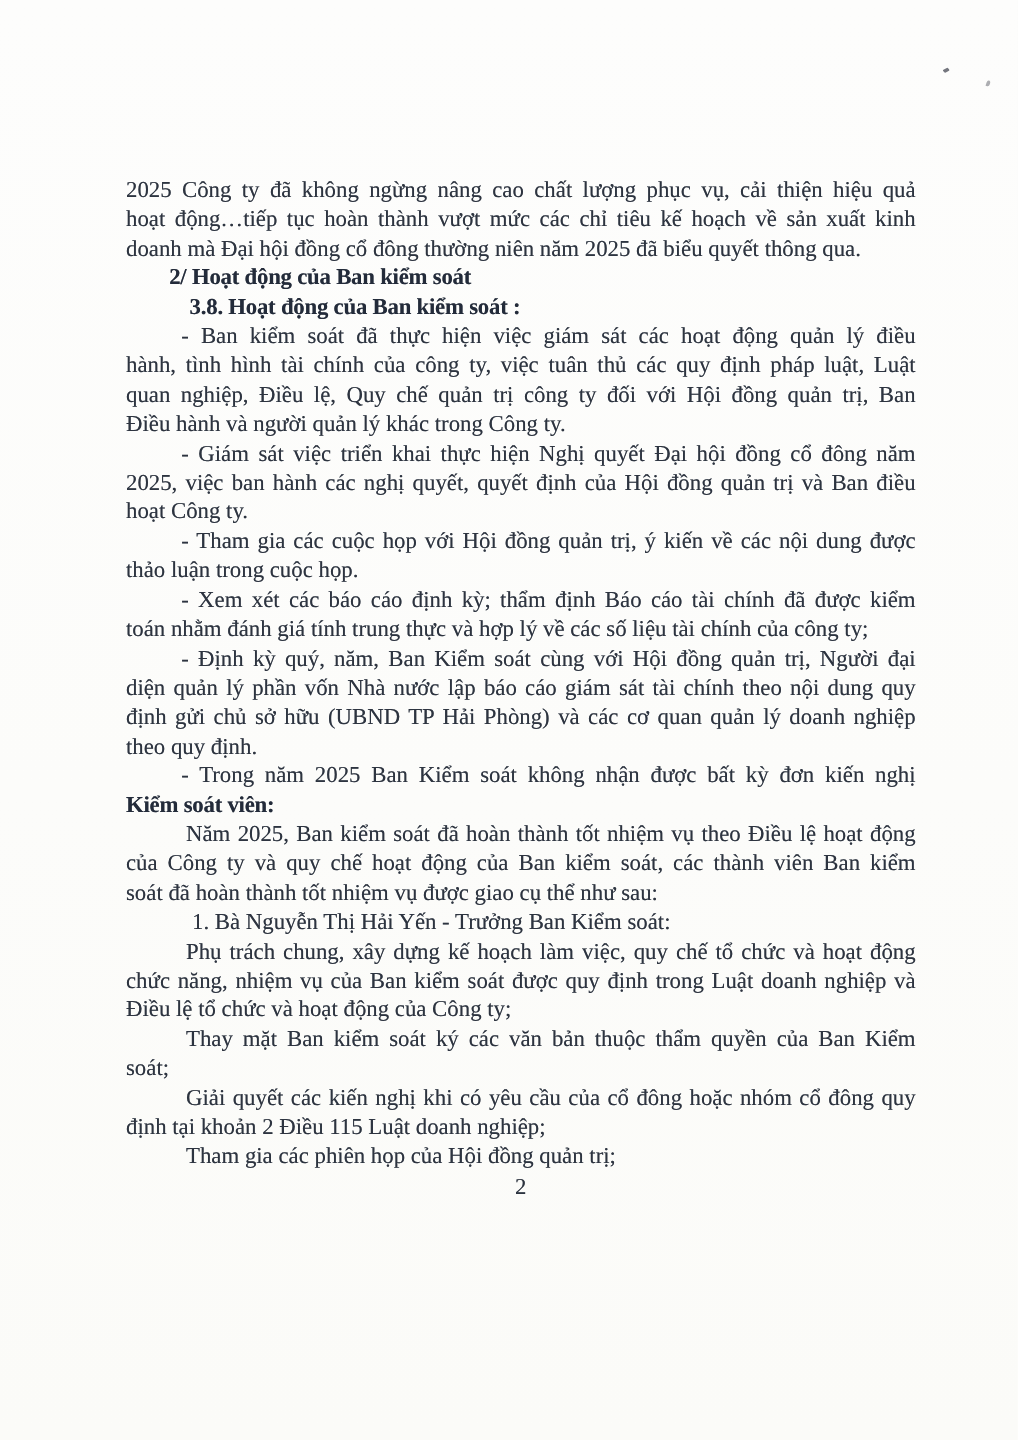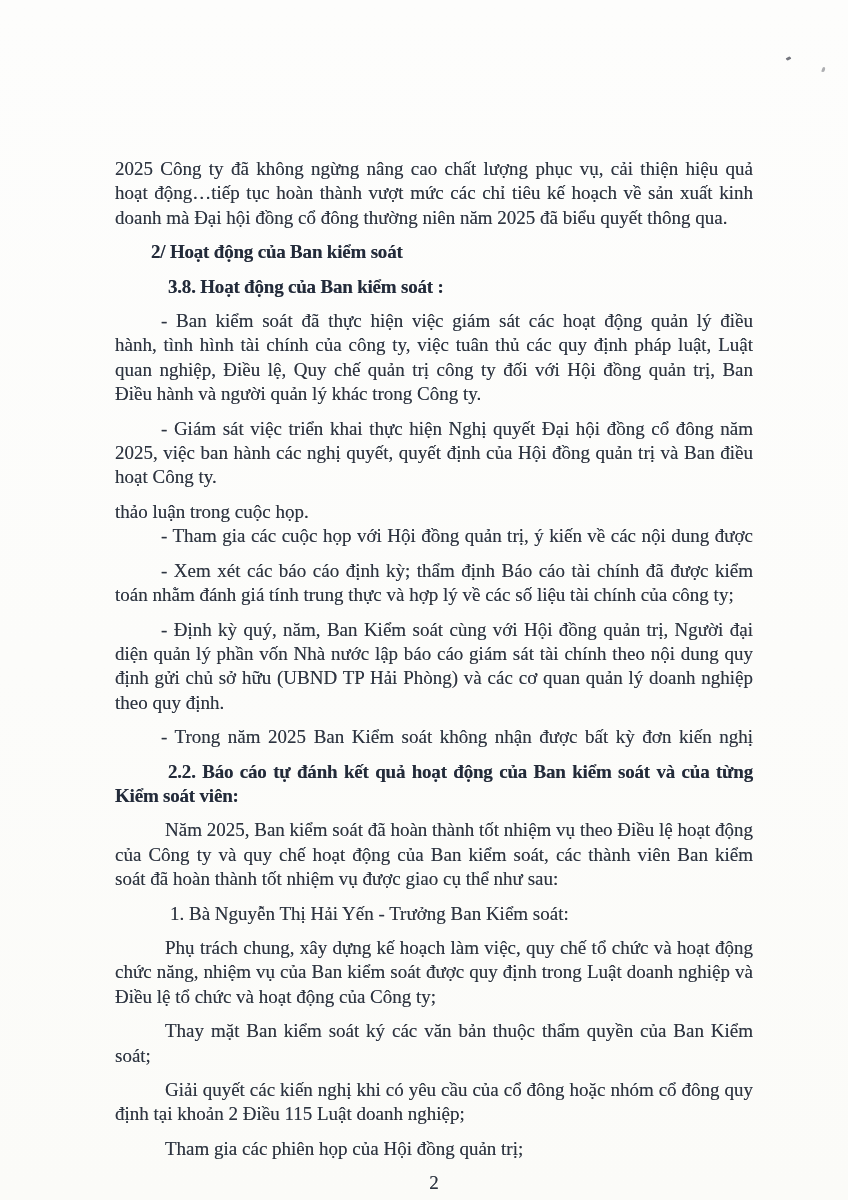--- a/index.html
+++ b/index.html
@@ -24,21 +24,21 @@
   .doc-body {
     position: absolute;
     top: 147px;
     left: 105px;
     width: 658px;
     color: #2d3440;
     font-size: 19px;
     line-height: 24.4px;
     text-shadow: 0 0 0.5px rgba(45,52,64,0.55);
   }
-  .para { margin: 10px; padding: 0; }
+  .para { margin: 0; padding: 0; }
   .ln {
     text-align: justify;
     text-align-last: justify;
   }
   .ln.last { text-align-last: left; }
   .para.heading1 .ln,
   .para.heading2 .ln {
     font-weight: bold;
     color: #232b3a;
     letter-spacing: -0.2px;
@@ -102,38 +102,37 @@
         <div class="ln">hành, tình hình tài chính của công ty, việc tuân thủ các quy định pháp luật, Luật</div>
         <div class="ln">quan nghiệp, Điều lệ, Quy chế quản trị công ty đối với Hội đồng quản trị, Ban</div>
         <div class="ln last">Điều hành và người quản lý khác trong Công ty.</div>
       </div>
       <div class="para bullet">
         <div class="ln first">- Giám sát việc triển khai thực hiện Nghị quyết Đại hội đồng cổ đông năm</div>
         <div class="ln">2025, việc ban hành các nghị quyết, quyết định của Hội đồng quản trị và Ban điều</div>
         <div class="ln last">hoạt Công ty.</div>
       </div>
       <div class="para bullet">
+        <div class="ln first">- Tham gia các cuộc họp với Hội đồng quản trị, ý kiến về các nội dung được</div>
         <div class="ln last">thảo luận trong cuộc họp.</div>
-        <div class="ln first">- Tham gia các cuộc họp với Hội đồng quản trị, ý kiến về các nội dung được</div>
       </div>
       <div class="para bullet">
         <div class="ln first">- Xem xét các báo cáo định kỳ; thẩm định Báo cáo tài chính đã được kiểm</div>
         <div class="ln last">toán nhằm đánh giá tính trung thực và hợp lý về các số liệu tài chính của công ty;</div>
       </div>
       <div class="para bullet">
         <div class="ln first">- Định kỳ quý, năm, Ban Kiểm soát cùng với Hội đồng quản trị, Người đại</div>
         <div class="ln">diện quản lý phần vốn Nhà nước lập báo cáo giám sát tài chính theo nội dung quy</div>
         <div class="ln">định gửi chủ sở hữu (UBND TP Hải Phòng) và các cơ quan quản lý doanh nghiệp</div>
         <div class="ln last">theo quy định.</div>
       </div>
       <div class="para bullet">
         <div class="ln first">- Trong năm 2025 Ban Kiểm soát không nhận được bất kỳ đơn kiến nghị</div>
       </div>
       <div class="para heading2">
-        <div class="ln first">2.2. Báo cáo tự đánh kết quả hoạt động của Ban kiểm soát và của từng</div>
         <div class="ln last">Kiểm soát viên:</div>
       </div>
       <div class="para body">
         <div class="ln first">Năm 2025, Ban kiểm soát đã hoàn thành tốt nhiệm vụ theo Điều lệ hoạt động</div>
         <div class="ln">của Công ty và quy chế hoạt động của Ban kiểm soát, các thành viên Ban kiểm</div>
         <div class="ln last">soát đã hoàn thành tốt nhiệm vụ được giao cụ thể như sau:</div>
       </div>
       <div class="para numbered">
         <div class="ln first last">1. Bà Nguyễn Thị Hải Yến - Trưởng Ban Kiểm soát:</div>
       </div>

